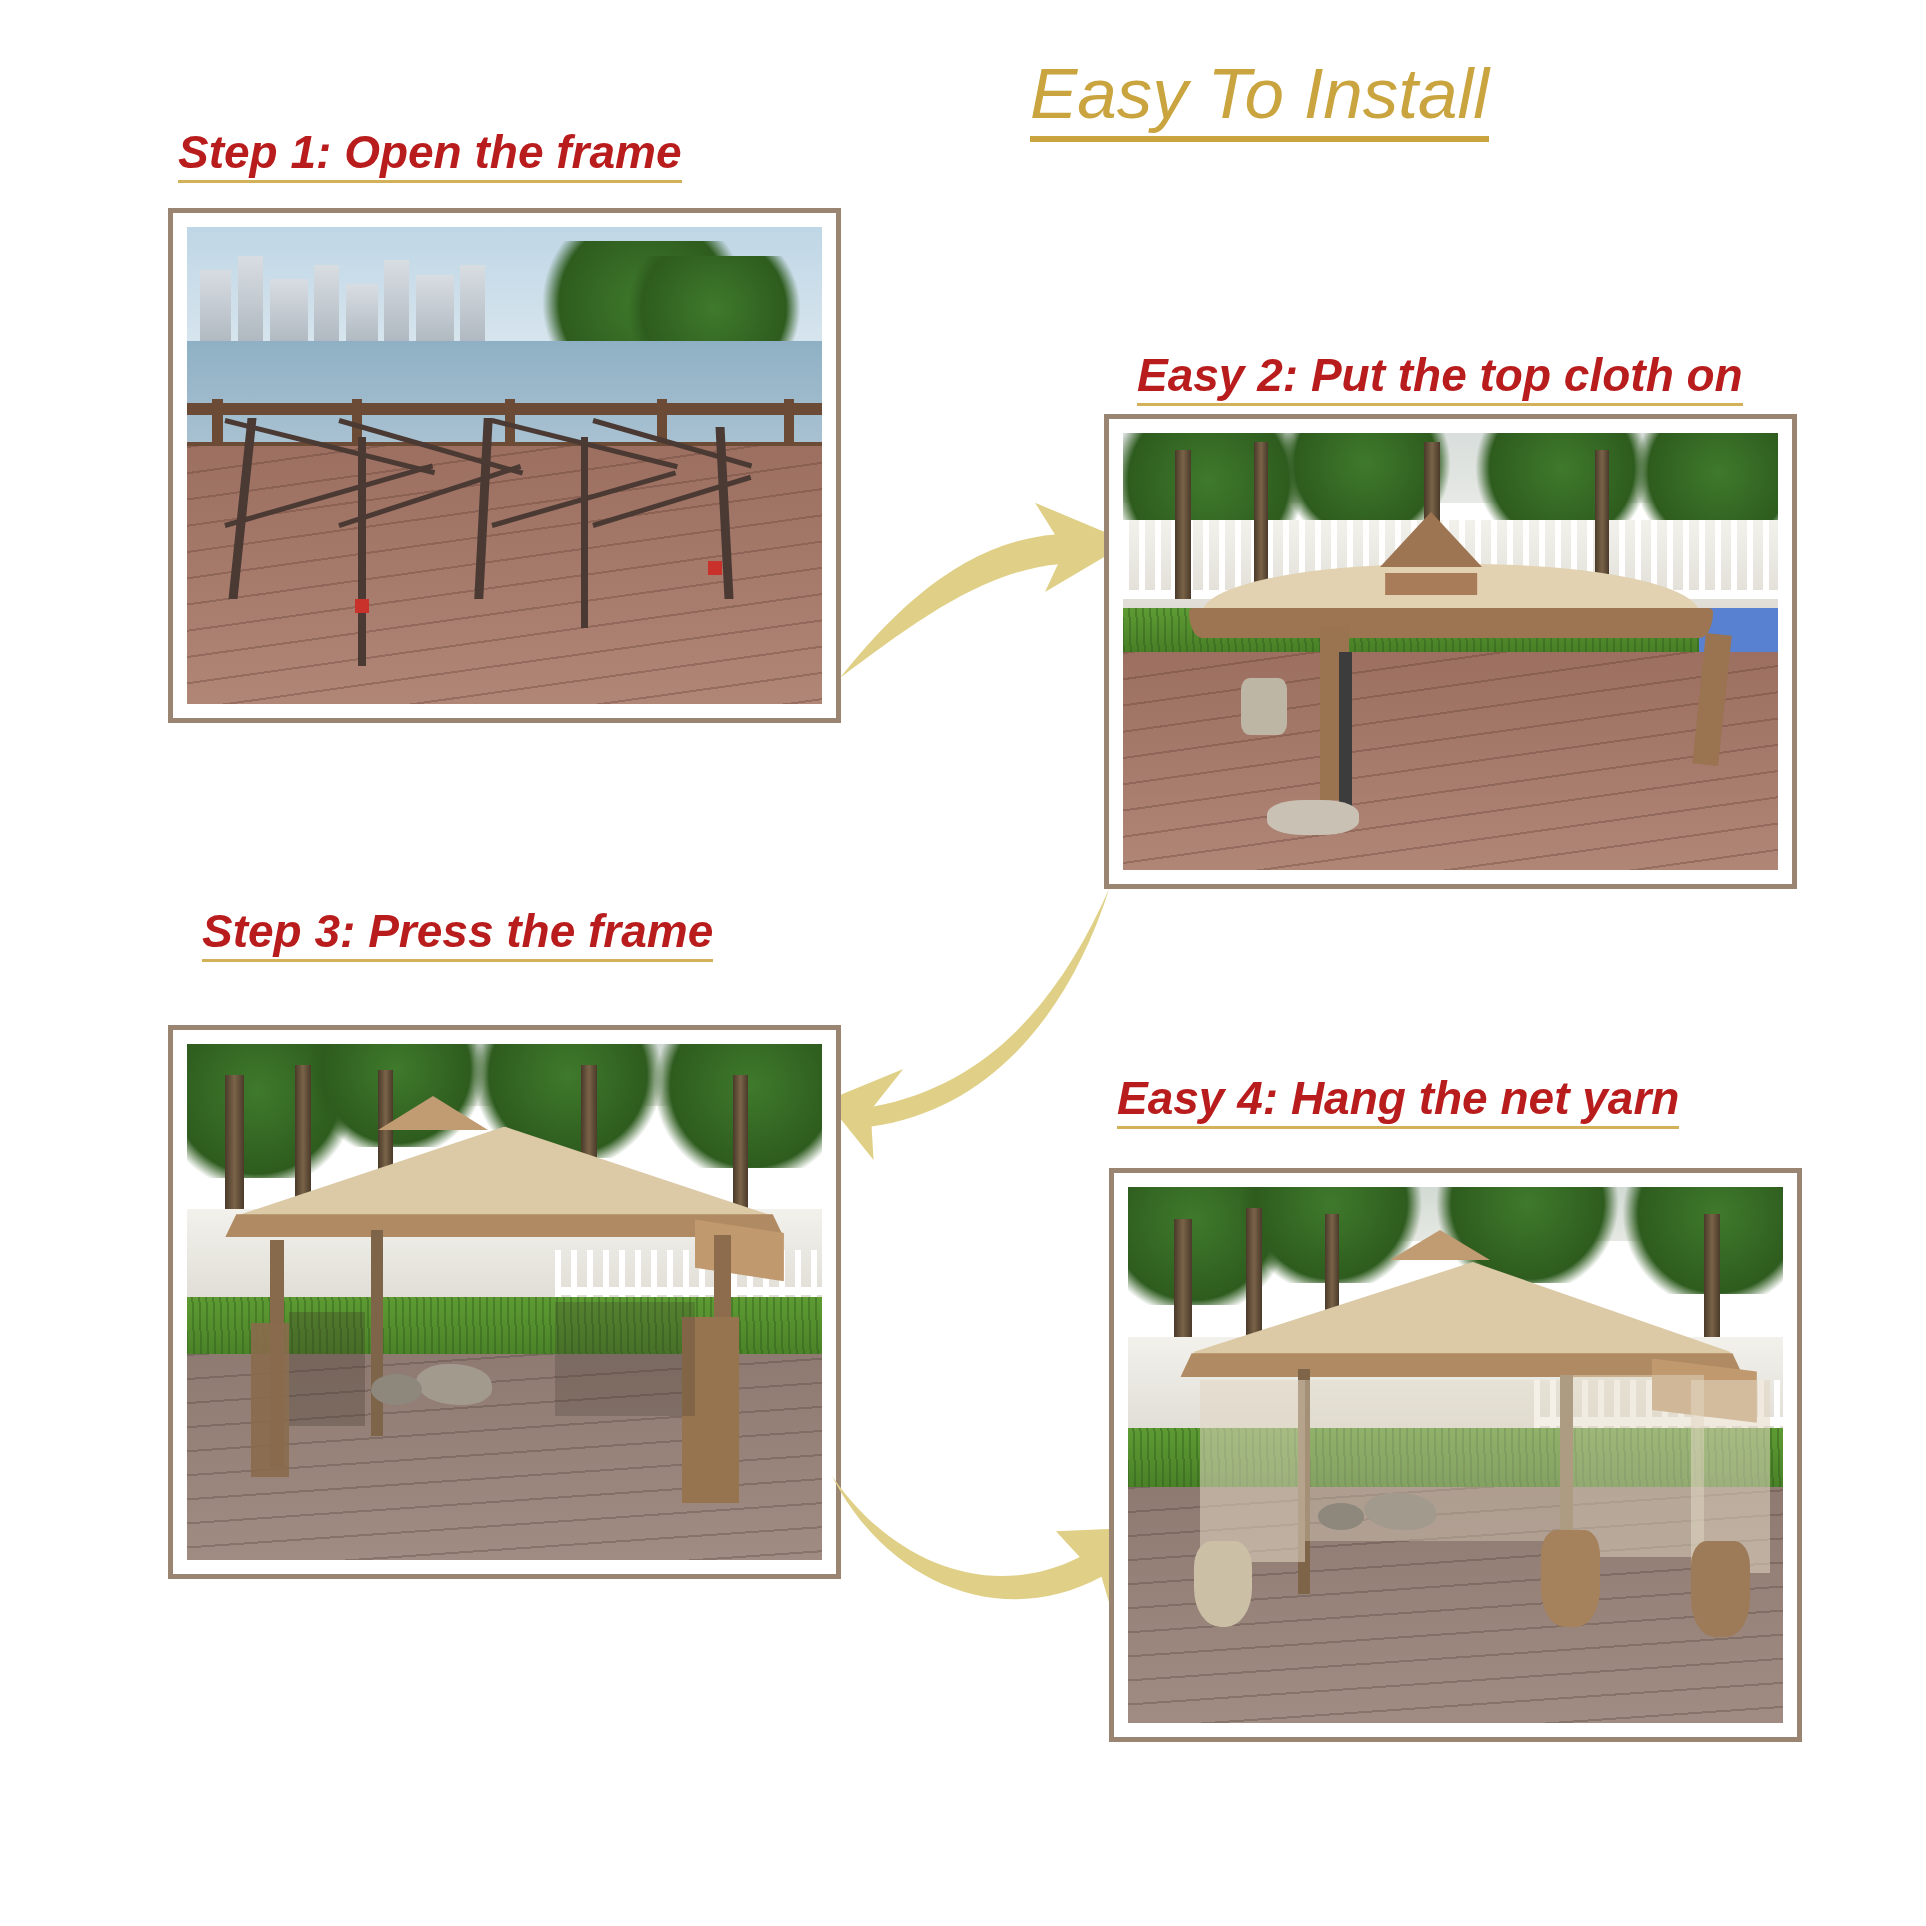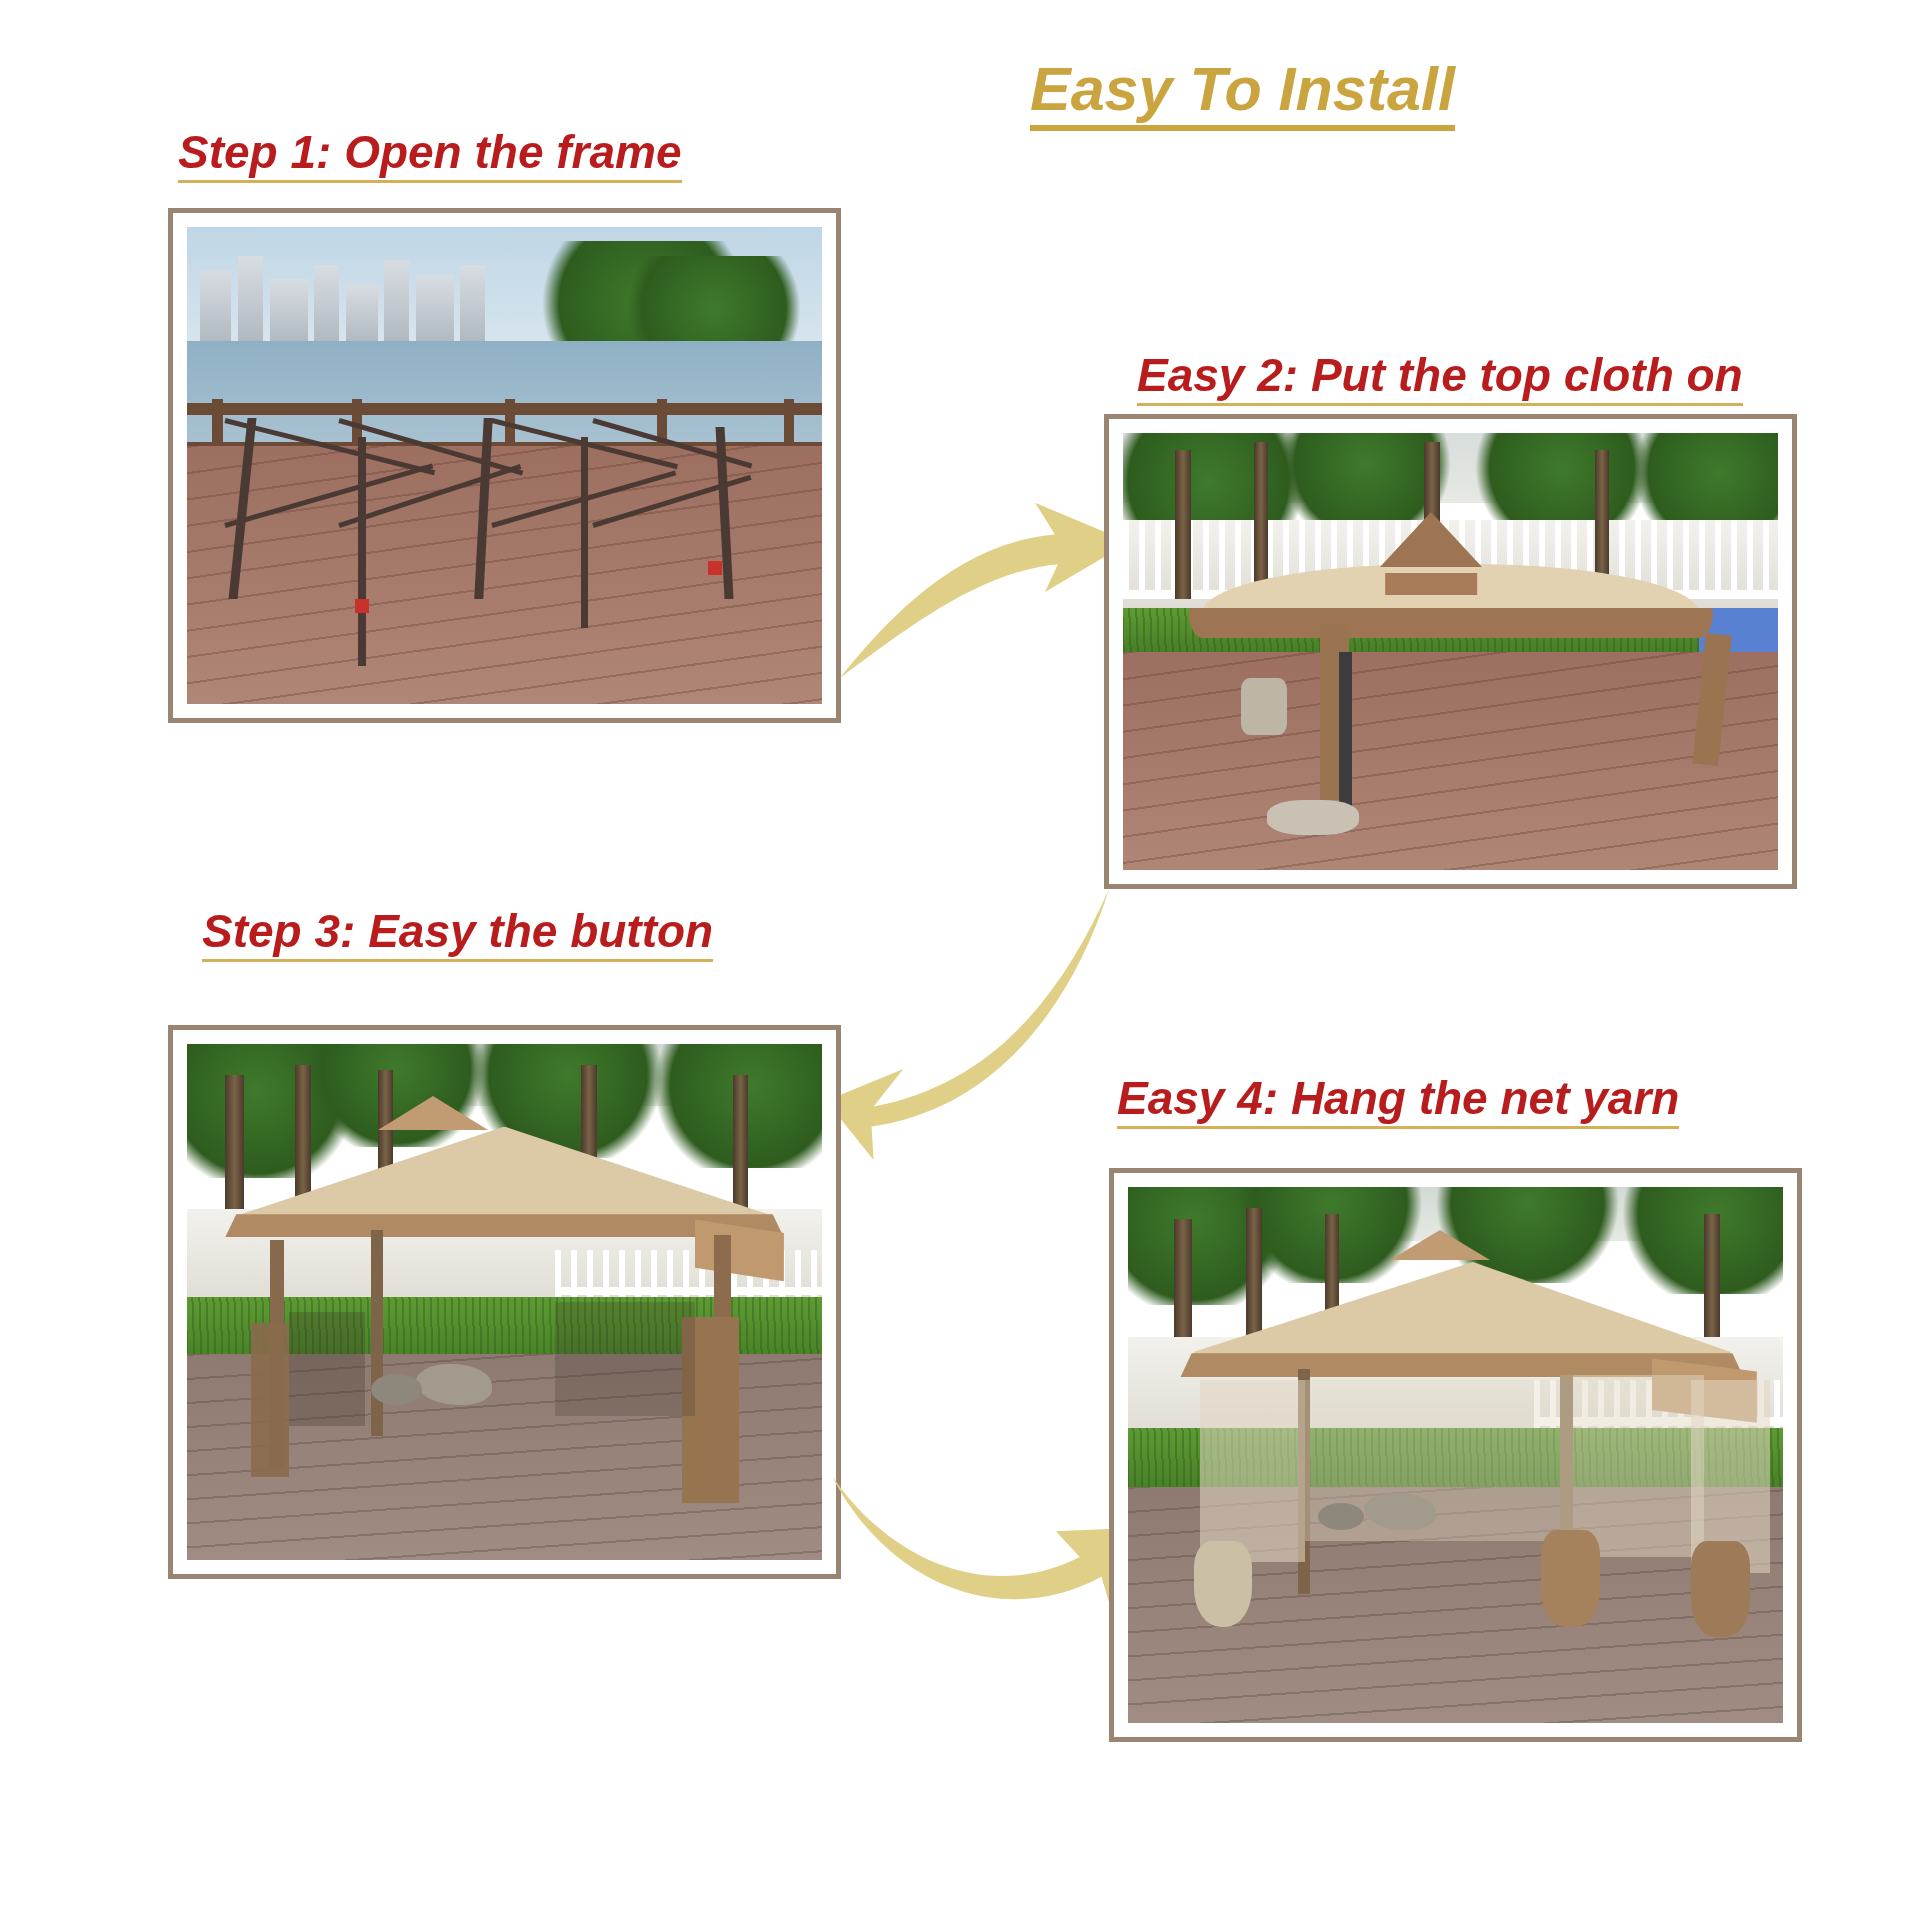--- a/index.html
+++ b/index.html
@@ -14,22 +14,22 @@
     background: #ffffff;
     overflow: hidden;
     font-family: "Liberation Sans", sans-serif;
   }
 
   
   .main-title {
     position: absolute;
     left: 1030px;
     top: 57px;
-    font-size: 61px;
-    font-weight: bold;
+    font-size: 71px;
+    font-weight: normal;
     font-style: italic;
     color: #C9A43F;
     letter-spacing: 0px;
     white-space: nowrap;
     border-bottom: 6px solid #C9A43F;
     padding-bottom: 4px;
     line-height: 1.05;
   }
 
   .step-label {
@@ -249,21 +249,21 @@
       <div style="position:absolute;left:22%;top:84%;width:14%;height:8%;background:#C9C2B4;border-radius:40%"></div>
       <div style="position:absolute;left:18%;top:56%;width:7%;height:13%;background:#BEB6A5;border-radius:20%"></div>
     </div>
   </div>
 
   <svg class="arrow-svg" id="arrow23" viewBox="0 0 340 300">
     <path d="M300,18 C250,130 180,215 62,238 L92,200 L14,232 L62,292 L60,258 C175,242 258,150 300,18 Z" fill="#E0D087"></path>
   </svg>
 
   <div class="step-label" id="step3-label">
-    <span class="line">Step 3: Easy the button</span>
+    <span class="line">Step 3: Press the frame</span>
   </div>
 
   <div class="photo-frame" id="frame3">
     <div class="photo">
       <div class="sky" style="height:12%; background:linear-gradient(#CFD8D2,#E4E7E1)"></div>
 
       <div class="foliage" style="left:-6%; top:-8%; width:34%; height:34%"></div>
       <div class="foliage" style="left:18%; top:-10%; width:30%; height:30%"></div>
       <div class="foliage" style="left:44%; top:-10%; width:32%; height:32%"></div>
       <div class="foliage" style="left:72%; top:-8%; width:34%; height:32%"></div>

